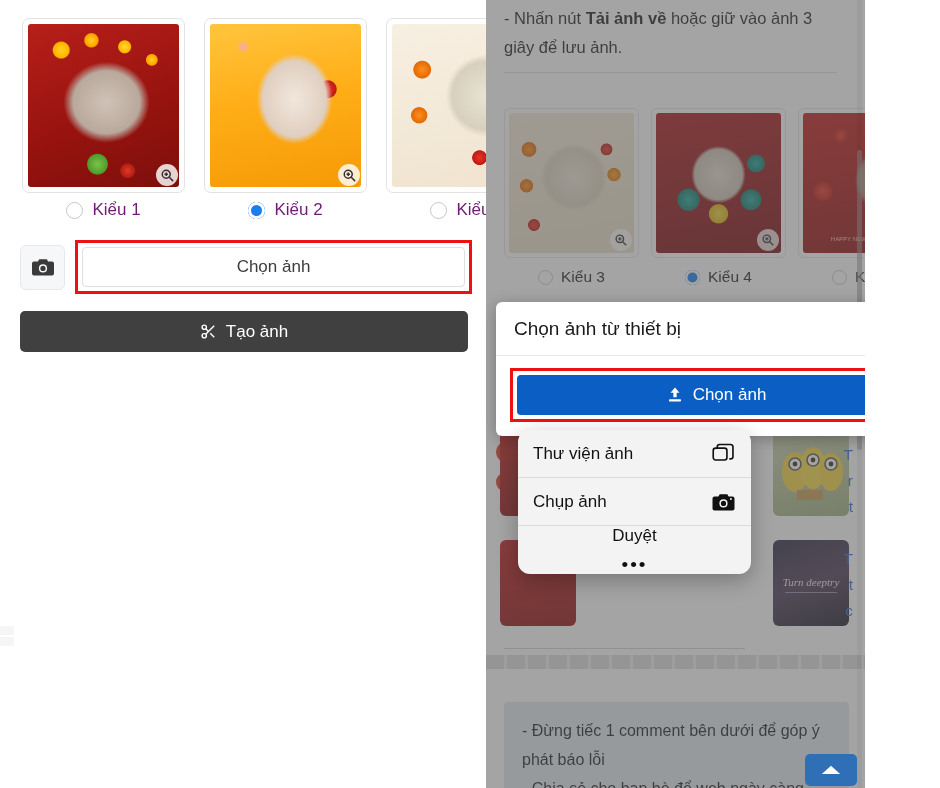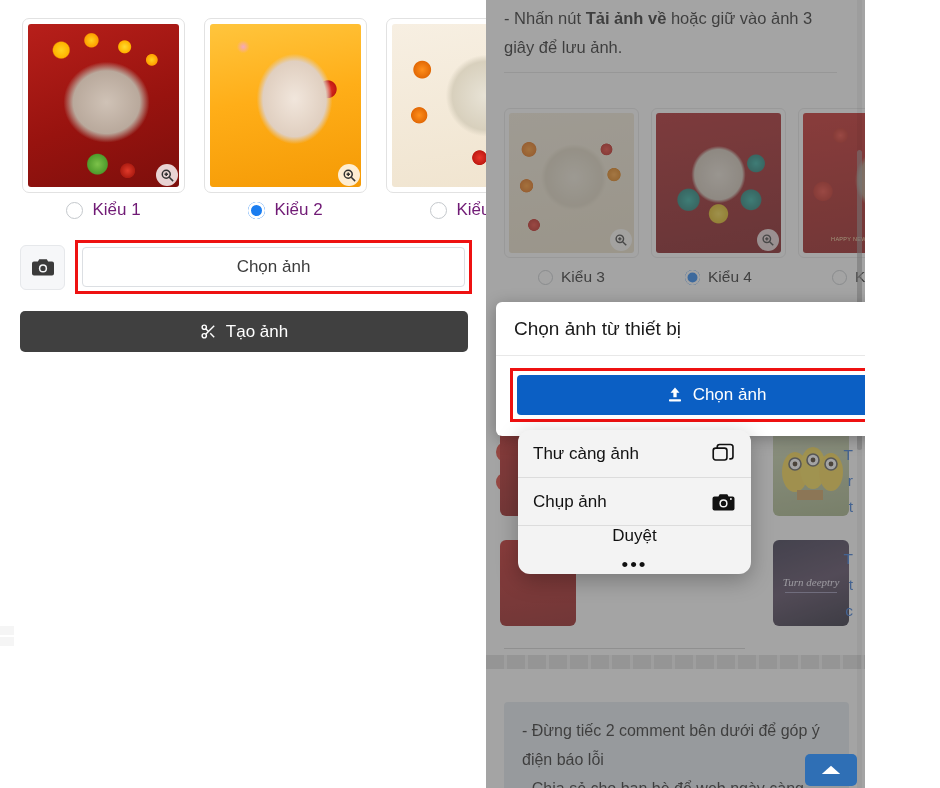--- a/index.html
+++ b/index.html
@@ -499,22 +499,22 @@
             <text x="38" y="46" font-size="11" fill="#e9e4f2" text-anchor="middle" font-style="italic" font-family="'Liberation Serif',serif">Turn deeptry</text>
             <rect x="12" y="52" width="52" height="1" fill="#8d86a8"></rect>
           </svg>
         </div>
       </div>
 
       <div class="thin-rule"></div>
       <div class="divider-strip"></div>
 
       <div class="note-box">
-        <div>- Đừng tiếc 2 comment bên dưới để góp ý</div>
-        <div>điện báo lỗi</div>
+        <div>- Đừng tiếc 1 comment bên dưới để góp ý</div>
+        <div>phát báo lỗi</div>
         <div>- Chia sẻ cho bạn bè để web ngày càng phát</div>
       </div>
     </div>
 
     <div class="dim-overlay"></div>
 
     <div class="edge-frag" style="top:442px;">T</div>
     <div class="edge-frag" style="top:468px;">r</div>
     <div class="edge-frag" style="top:494px;">t</div>
     <div class="edge-frag" style="top:546px;">T</div>
@@ -545,21 +545,21 @@
             <span>Chọn ảnh</span>
           </div>
         </div>
       </div>
     </div>
 
   </div>
 
   <div class="picker">
     <div class="picker-item">
-      <span>Thư càng ảnh</span>
+      <span>Thư viện ảnh</span>
       <span class="picker-icon">
         <svg width="24" height="21" viewBox="0 0 26 23" fill="none" stroke="#111" stroke-width="1.8">
           <rect x="1.2" y="5.6" width="15" height="13" rx="2.6"></rect>
           <path d="M5.6 5.6V4.2a2.6 2.6 0 0 1 2.6-2.6h12a2.6 2.6 0 0 1 2.6 2.6v10.6a2.6 2.6 0 0 1-2.6 2.6h-1.4"></path>
         </svg>
       </span>
     </div>
     <div class="picker-item">
       <span>Chụp ảnh</span>
       <span class="picker-icon">

